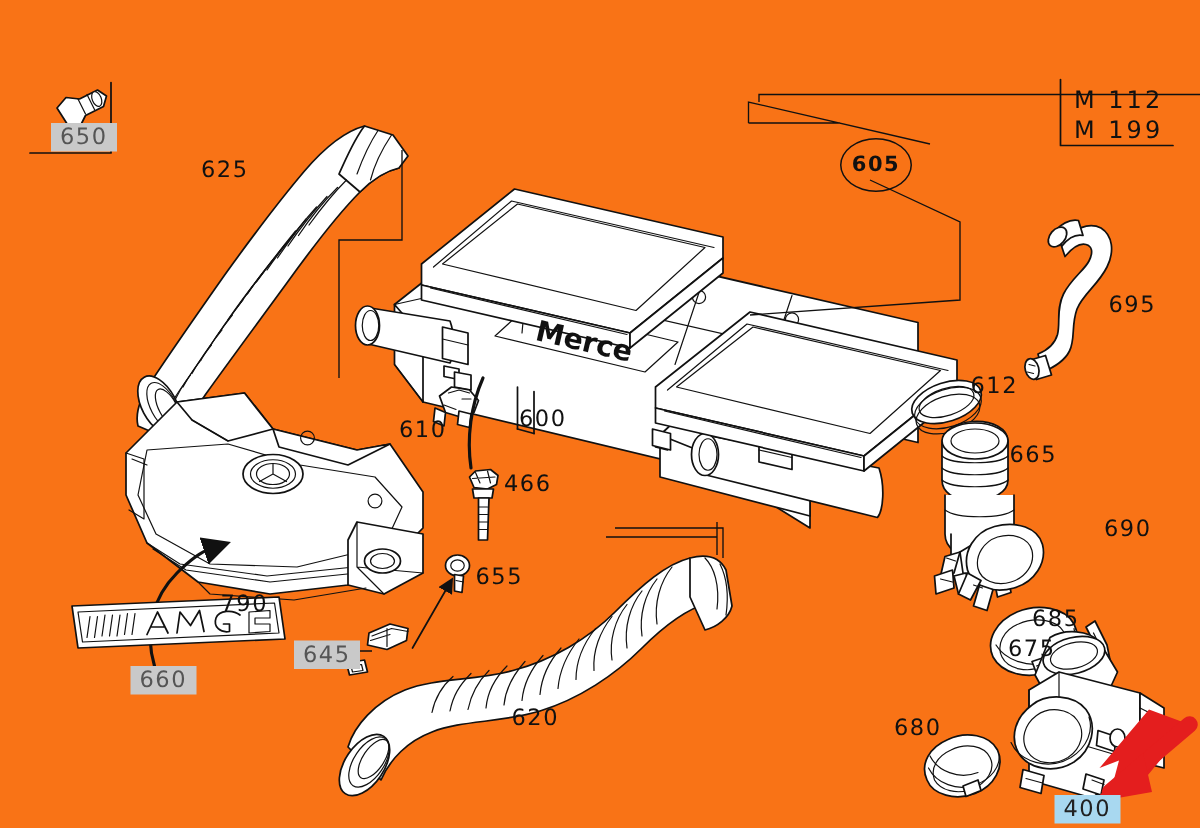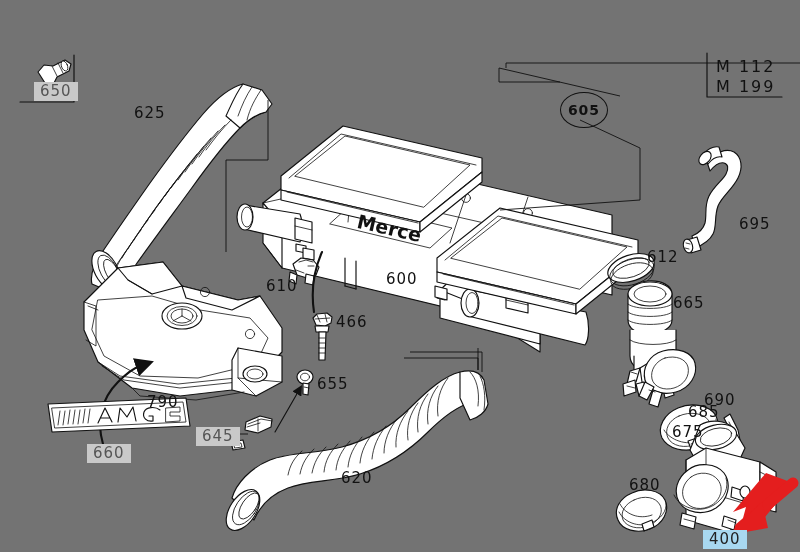--- a/index.html
+++ b/index.html
@@ -1,18 +1,18 @@
 <!DOCTYPE html>
 <html><head>
 <meta charset="utf-8">
 <style>
   html,body{margin:0;padding:0;background:#ffffff;}
   body{width:800px;height:552px;overflow:hidden;
        font-family:"DejaVu Sans","Liberation Sans",sans-serif;}
-  #stage{position:relative;width:800px;height:552px;background:#737373;}
+  #stage{position:relative;width:800px;height:552px;background:#f97316;}
   #art{position:absolute;left:0;top:0;width:800px;height:552px;}
 
   .lbl{position:absolute;font-size:15px;color:#111;letter-spacing:1px;
        white-space:nowrap;line-height:1;font-family:"DejaVu Sans","Liberation Sans",sans-serif;}
   .lbl.gray{background:#c9c9c9;color:#555;padding:2px 6px;}
   .lbl.blue{background:#a8d8f0;color:#222;padding:2px 6px;}
   .lbl.balloon{width:46px;height:34px;border:1.3px solid #111;border-radius:50%;
        display:flex;align-items:center;justify-content:center;padding:0;font-size:14px;font-weight:bold;}
   .engcode{position:absolute;font-size:16px;letter-spacing:2px;color:#111;white-space:nowrap;}
 </style>
@@ -382,31 +382,31 @@
   <div class="engcode" style="left:716px;top:77px;">M 199</div>
 
   <div style="position:absolute;left:360px;top:210px;font-size:19px;font-weight:bold;
               color:#111;transform:rotate(13deg);transform-origin:left top;
               letter-spacing:0px;font-family:'DejaVu Sans','Liberation Sans',sans-serif;">Merce</div>
 
   <div id="labels">
       <div class="lbl gray" style="left: 34px; top: 82px;">650</div>
       <div class="lbl" style="left: 134px; top: 106px;">625</div>
       <div class="lbl balloon" style="left: 560px; top: 92px;">605</div>
-      <div class="lbl" style="left: 739px; top: 217px;">695</div>
+      <div class="lbl" style="left: 739px; top: 196px;">695</div>
       <div class="lbl" style="left: 647px; top: 250px;">612</div>
       <div class="lbl" style="left: 266px; top: 279px;">610</div>
-      <div class="lbl" style="left: 386px; top: 272px; text-align: center;">600</div>
+      <div class="lbl" style="left: 346px; top: 272px; text-align: center;">600</div>
       <div class="lbl" style="left: 673px; top: 296px;">665</div>
       <div class="lbl" style="left: 336px; top: 315px;">466</div>
-      <div class="lbl" style="left: 704px; top: 345px; margin-top: 48px;">690</div>
+      <div class="lbl" style="left: 736px; top: 345px;">690</div>
       <div class="lbl" style="left: 688px; top: 405px;">685</div>
       <div class="lbl" style="left: 648px; top: 425px; margin-left: 24px;">675</div>
       <div class="lbl" style="left: 317px; top: 377px;">655</div>
       <div class="lbl" style="left: 147px; top: 395px;">790</div>
       <div class="lbl gray" style="left: 196px; top: 427px;">645</div>
       <div class="lbl gray" style="left: 87px; top: 444px;">660</div>
       <div class="lbl" style="left: 341px; top: 471px;">620</div>
-      <div class="lbl" style="left: 629px; top: 478px; text-align: right;">680</div>
+      <div class="lbl" style="left: 596px; top: 478px; text-align: right;">680</div>
       <div class="lbl blue" style="left: 703px; top: 530px;">400</div>
     </div>
 
 </div>
 
 </body></html>

